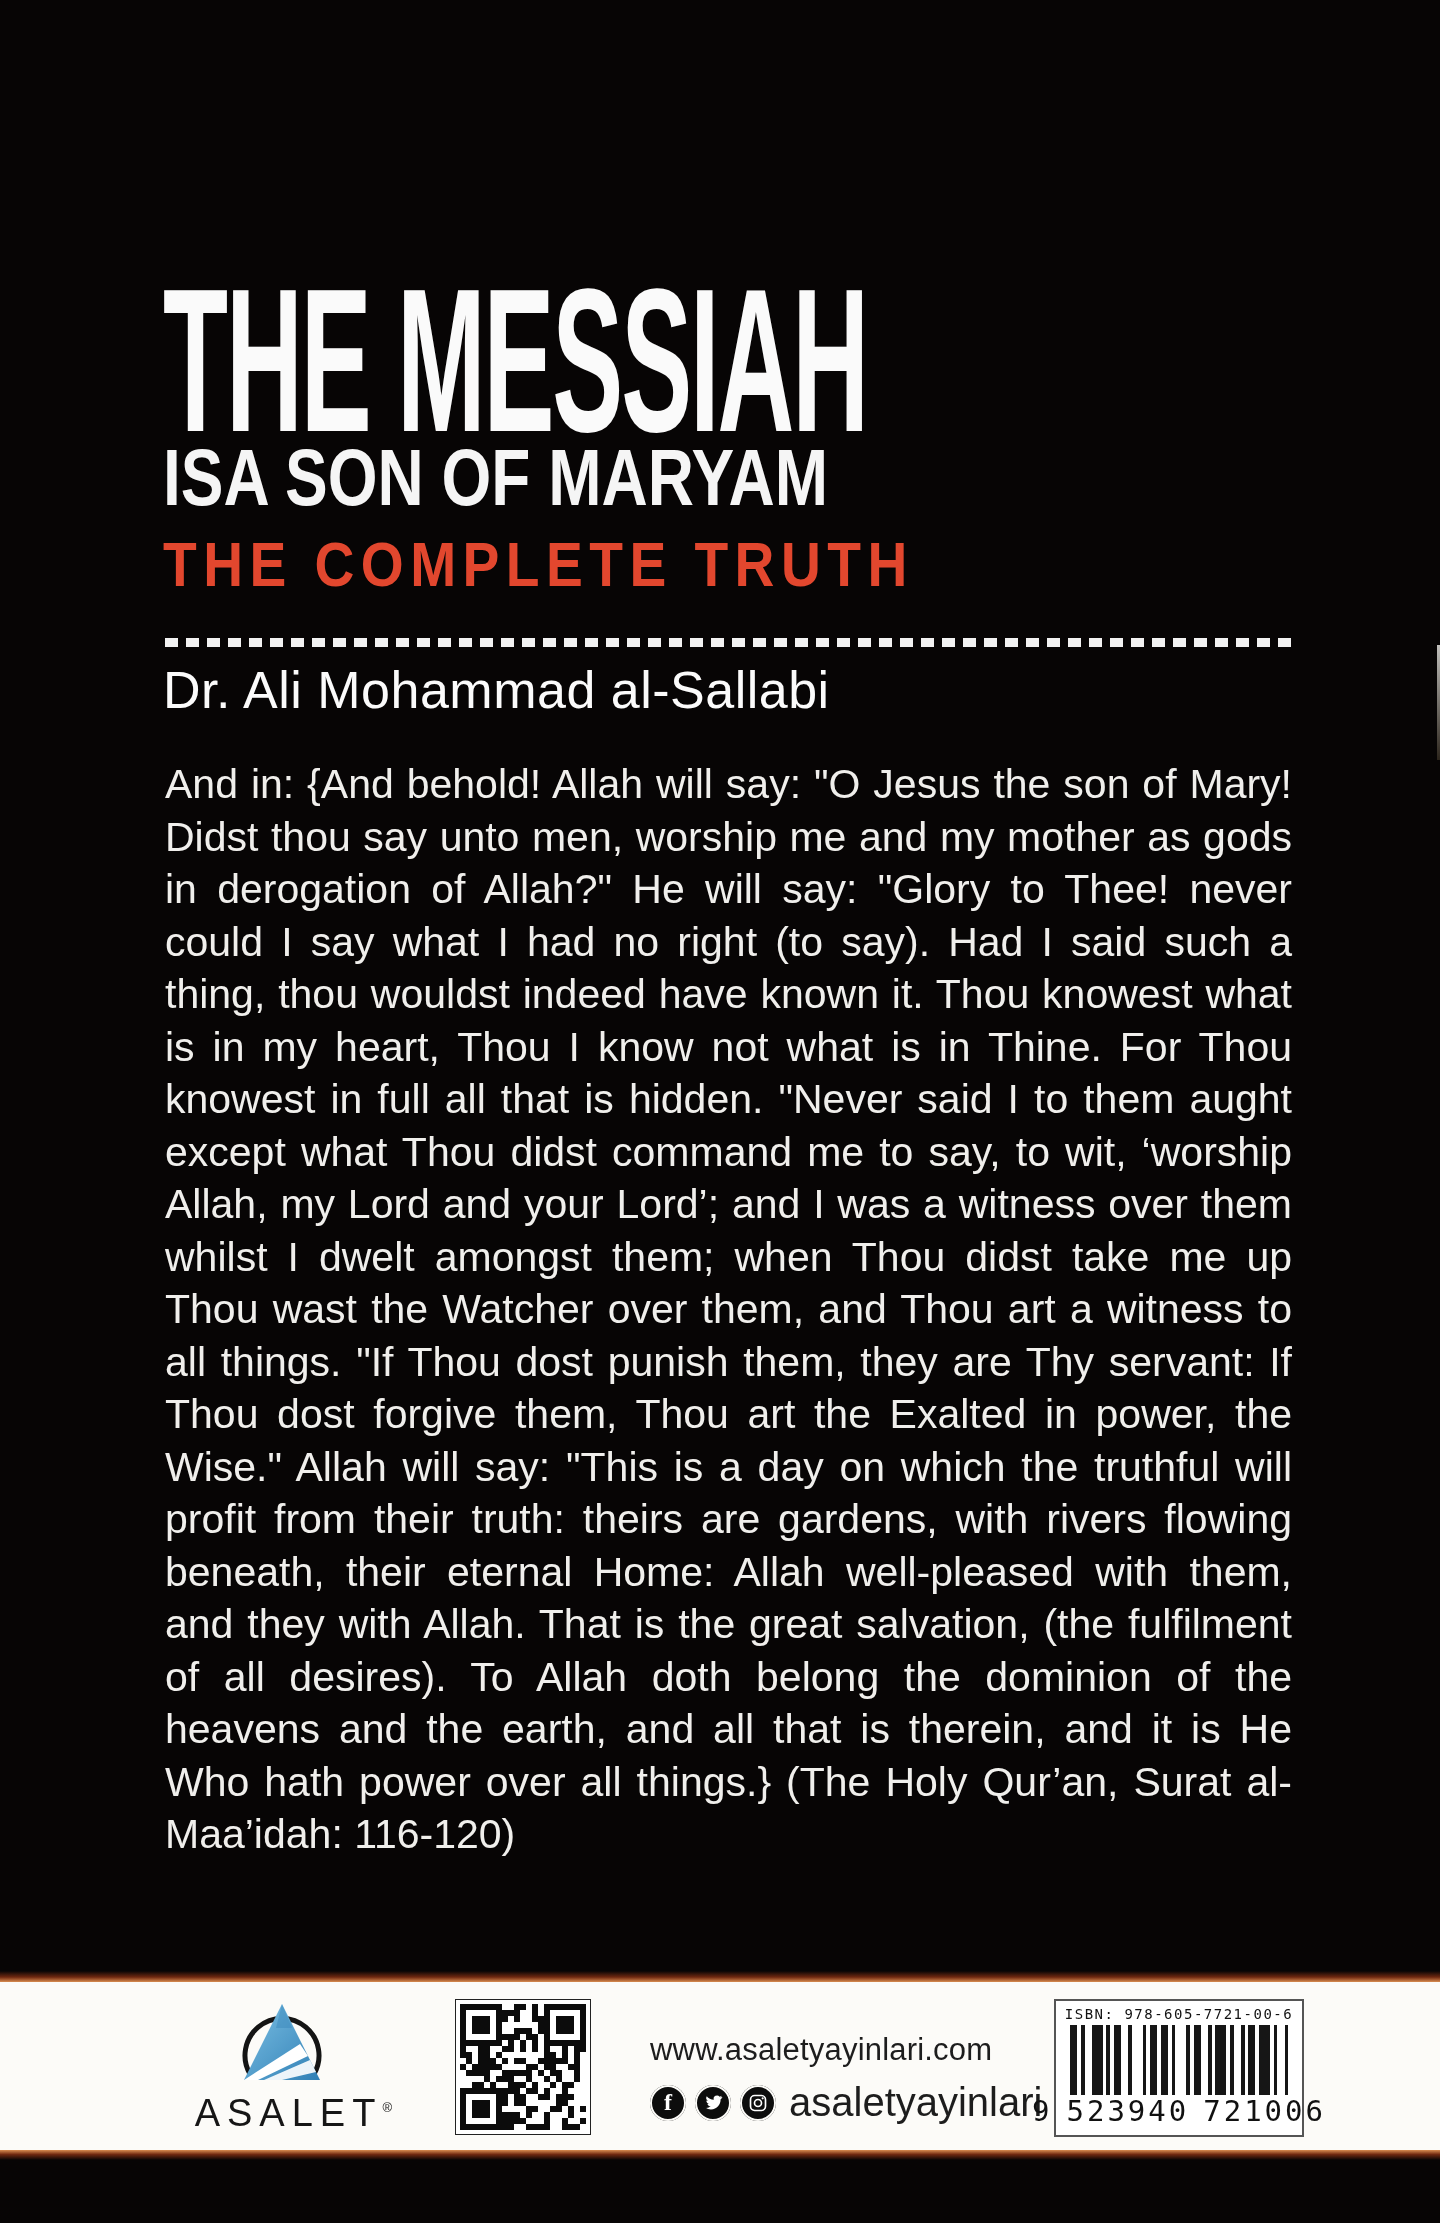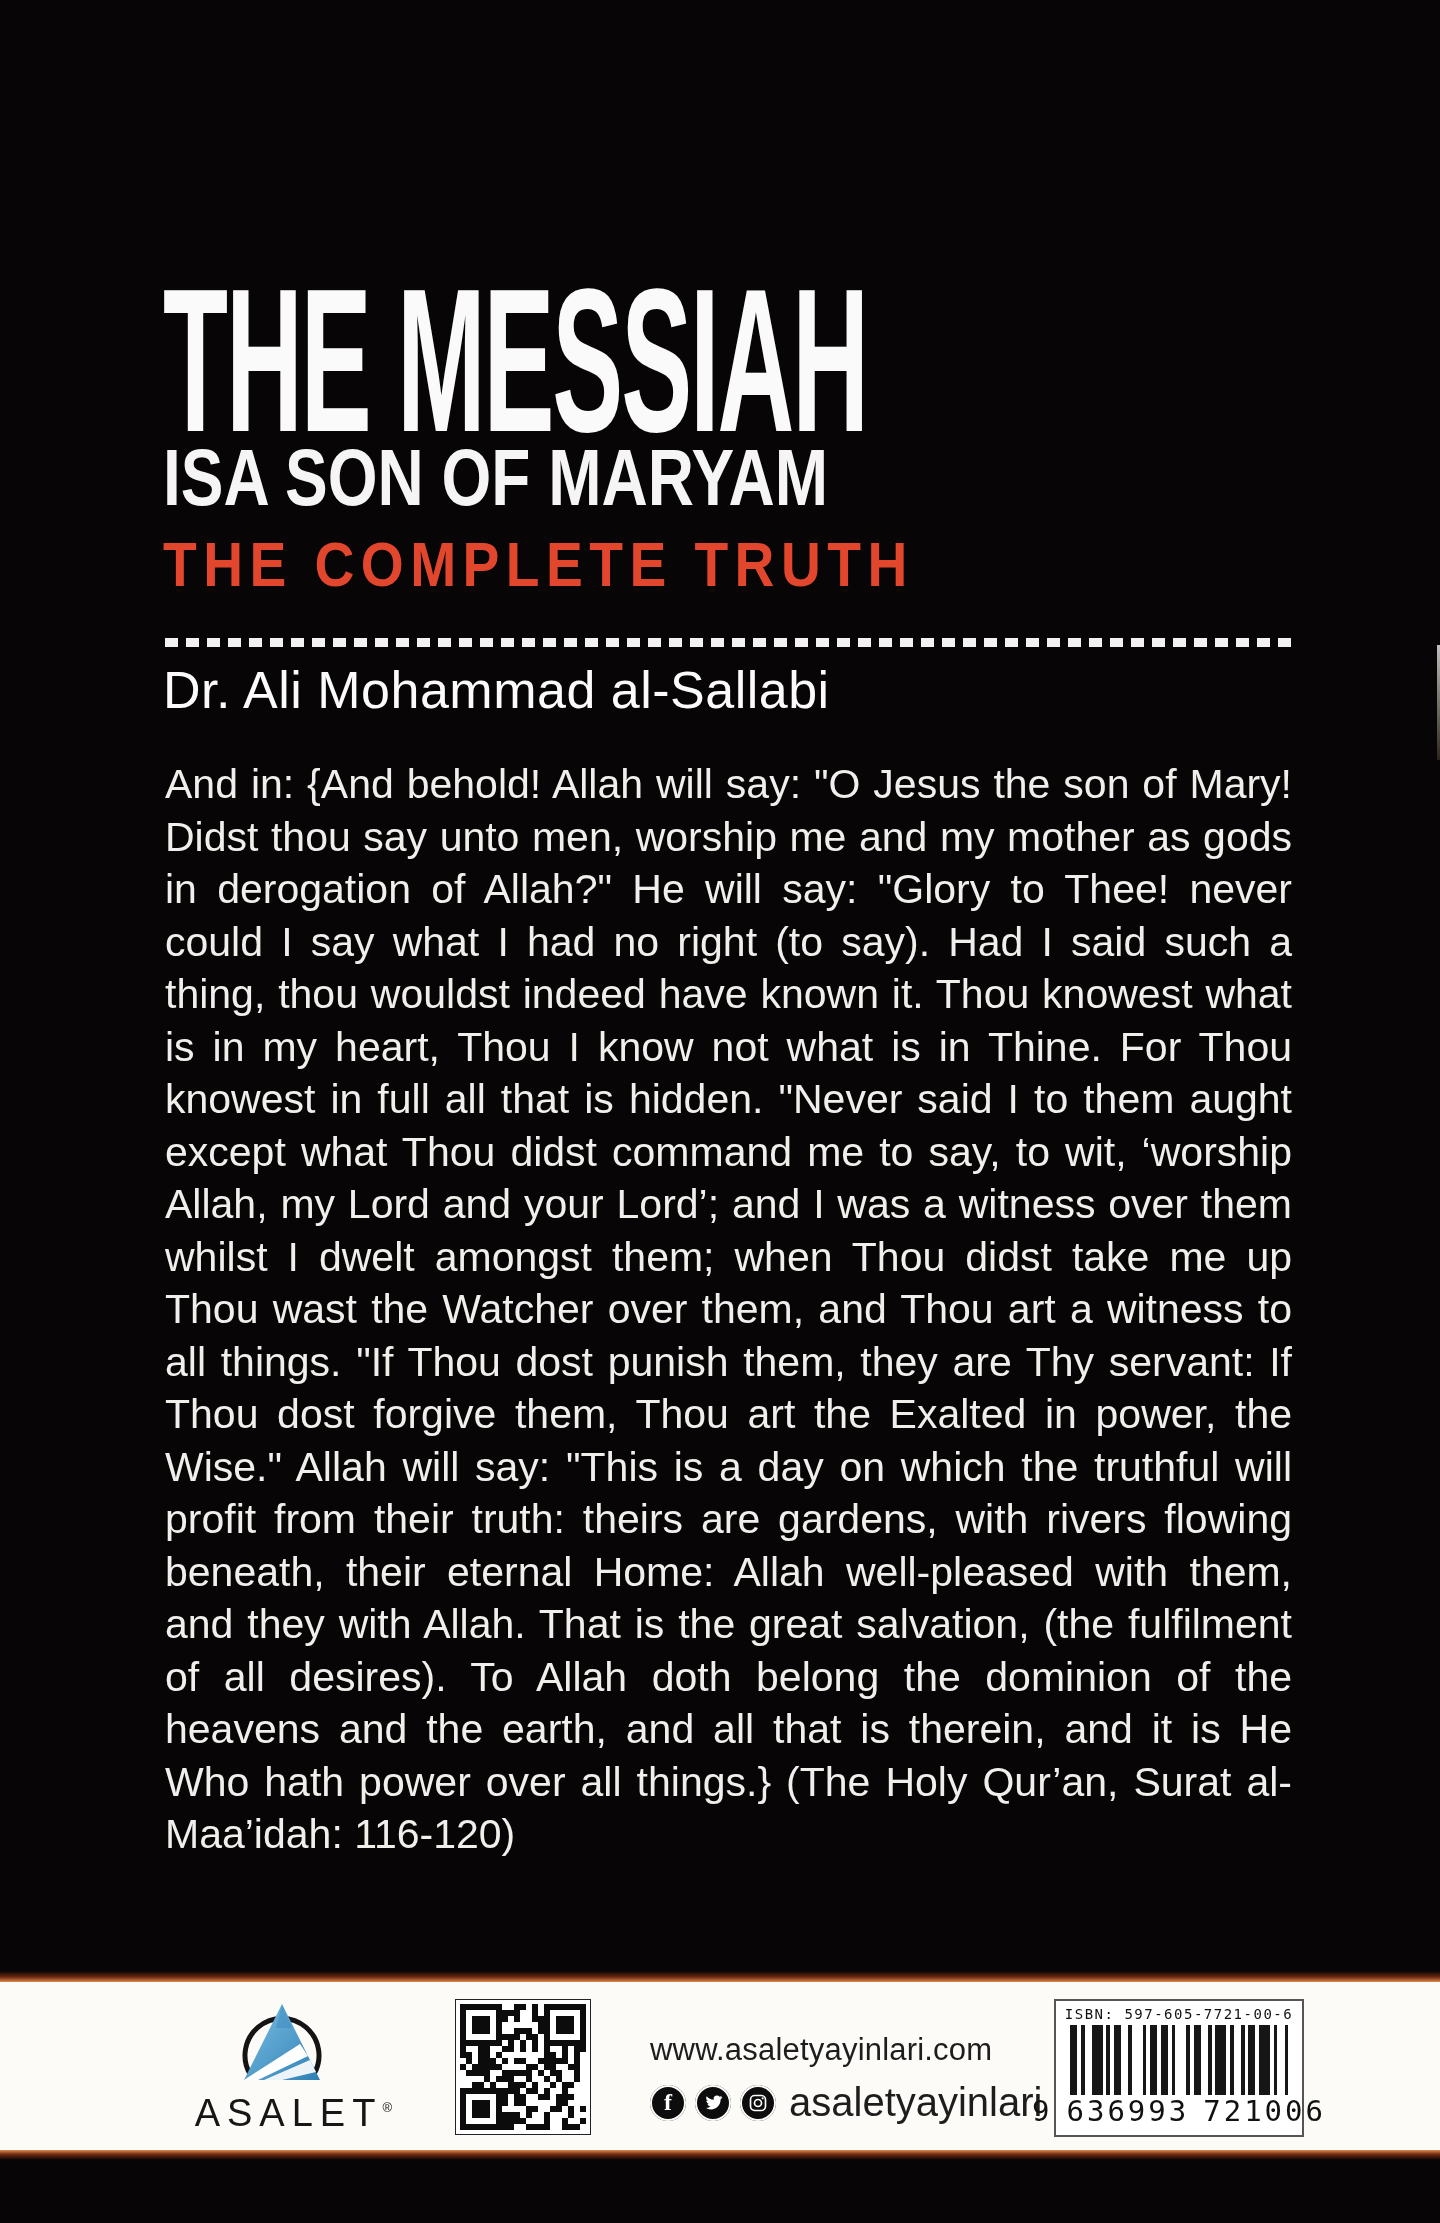--- a/index.html
+++ b/index.html
@@ -412,21 +412,21 @@
             <rect x="3" y="3" width="18" height="18" rx="5"></rect>
             <circle cx="12" cy="12" r="4.2"></circle>
             <circle cx="17.6" cy="6.4" r="1.3" fill="#fff" stroke="none"></circle>
           </svg>
         </div>
         <span class="handle">asaletyayinlari</span>
       </div>
     </div>
 
     <div class="isbnbox">
-      <div class="isbnlabel">ISBN: 597-605-7721-00-6</div>
+      <div class="isbnlabel">ISBN: 978-605-7721-00-6</div>
       <div class="bars" id="barcode">
           <i style="flex-grow: 2; background: rgb(22, 22, 22);"></i>
           <i style="flex-grow: 1; background: rgb(255, 255, 255);"></i>
           <i style="flex-grow: 1; background: rgb(22, 22, 22);"></i>
           <i style="flex-grow: 2; background: rgb(255, 255, 255);"></i>
           <i style="flex-grow: 3; background: rgb(22, 22, 22);"></i>
           <i style="flex-grow: 1; background: rgb(255, 255, 255);"></i>
           <i style="flex-grow: 1; background: rgb(22, 22, 22);"></i>
           <i style="flex-grow: 1; background: rgb(255, 255, 255);"></i>
           <i style="flex-grow: 2; background: rgb(22, 22, 22);"></i>
@@ -456,21 +456,21 @@
           <i style="flex-grow: 2; background: rgb(22, 22, 22);"></i>
           <i style="flex-grow: 1; background: rgb(255, 255, 255);"></i>
           <i style="flex-grow: 3; background: rgb(22, 22, 22);"></i>
           <i style="flex-grow: 1; background: rgb(255, 255, 255);"></i>
           <i style="flex-grow: 1; background: rgb(22, 22, 22);"></i>
           <i style="flex-grow: 2; background: rgb(255, 255, 255);"></i>
           <i style="flex-grow: 1; background: rgb(22, 22, 22);"></i>
         </div>
       <div class="isbndigits">
         <span>9</span>
-        <span>636993</span>
+        <span>523940</span>
         <span>721006</span>
       </div>
     </div>
 
   </div>
 
   <div class="band-line-bottom"></div>
 
 </div>
 

